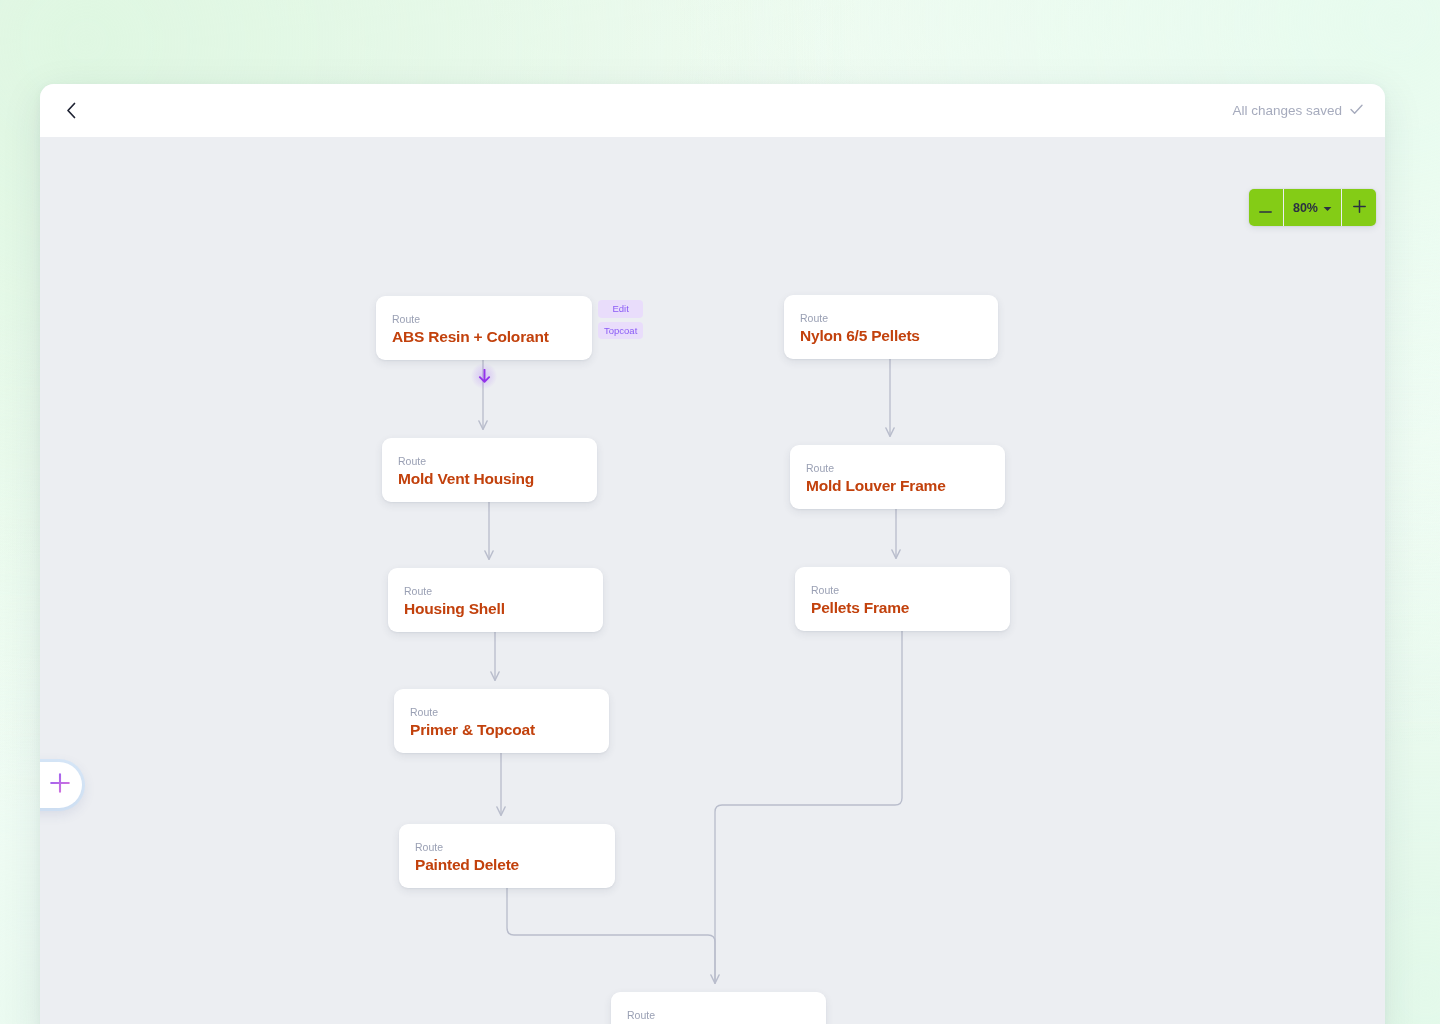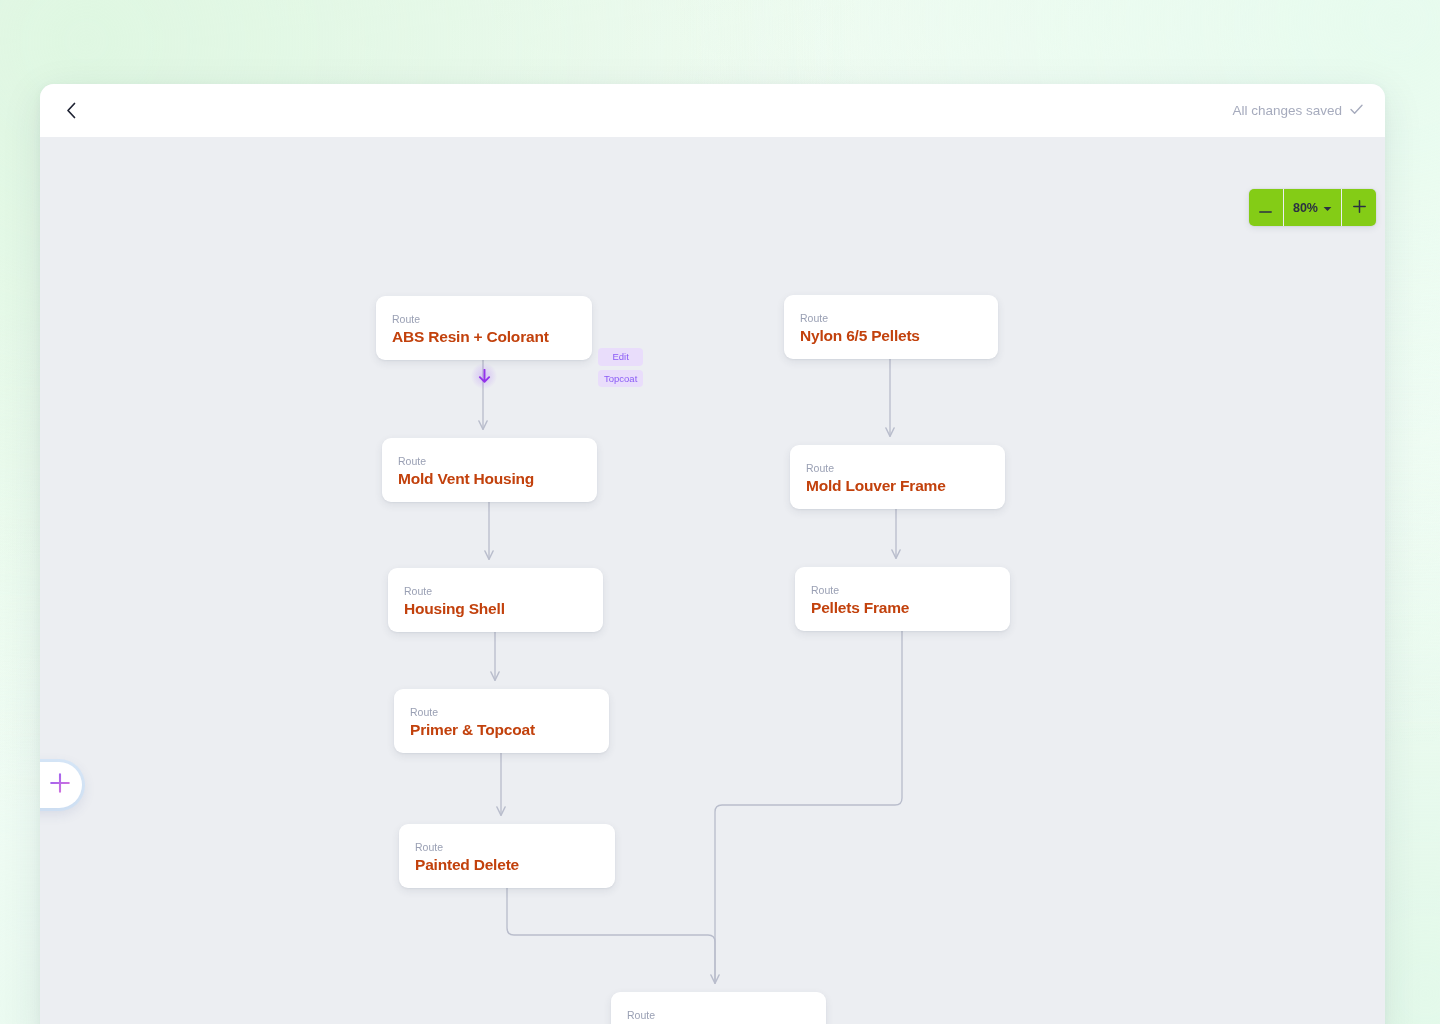--- a/index.html
+++ b/index.html
@@ -148,21 +148,20 @@
   }
 
   
   .node-actions {
     position: absolute;
     left: calc(100% + 6px);
     top: 4px;
     display: flex;
     flex-direction: column;
     gap: 4px;
-    margin-top: 48px;
   }
   .pill {
     background: #e9ddfb;
     color: #8b5cf6;
     font-size: 9.5px;
     line-height: 1;
     padding: 4px 6px;
     border-radius: 4px;
     cursor: pointer;
     text-align: center;

